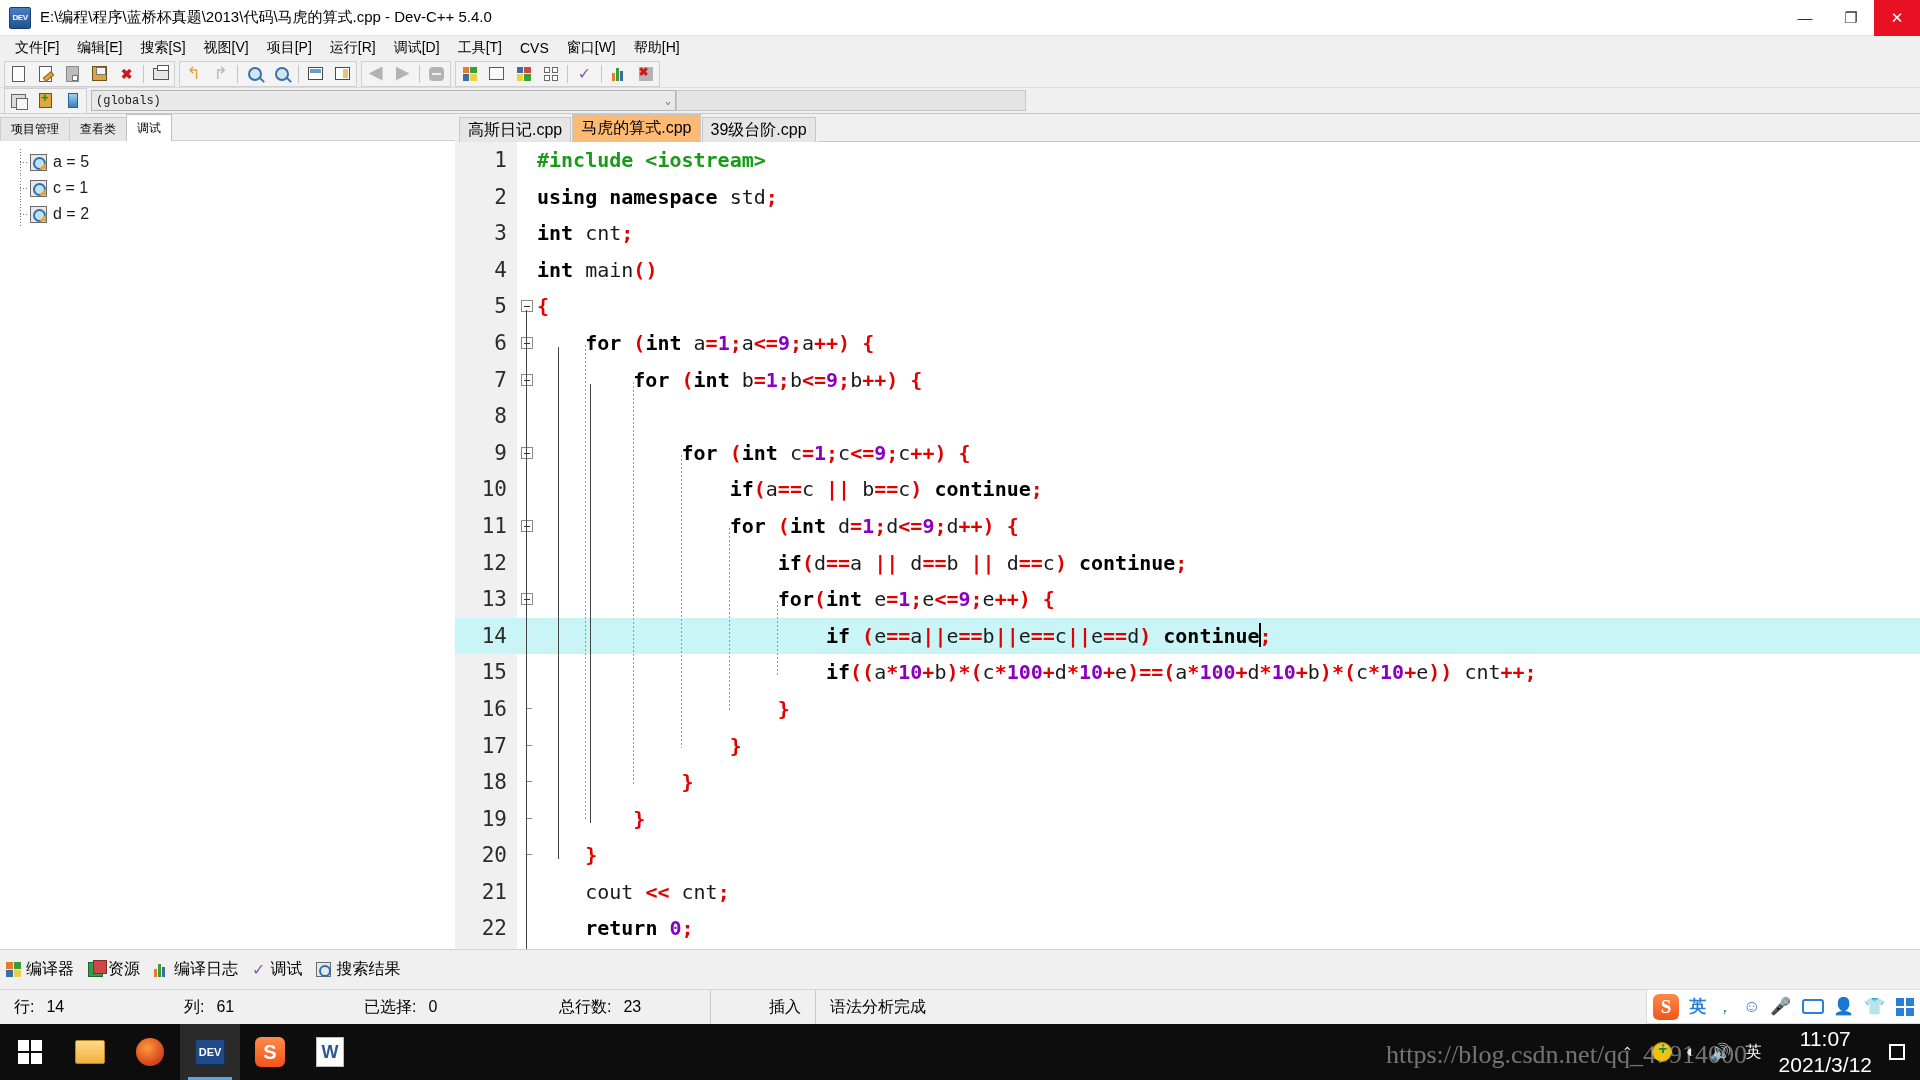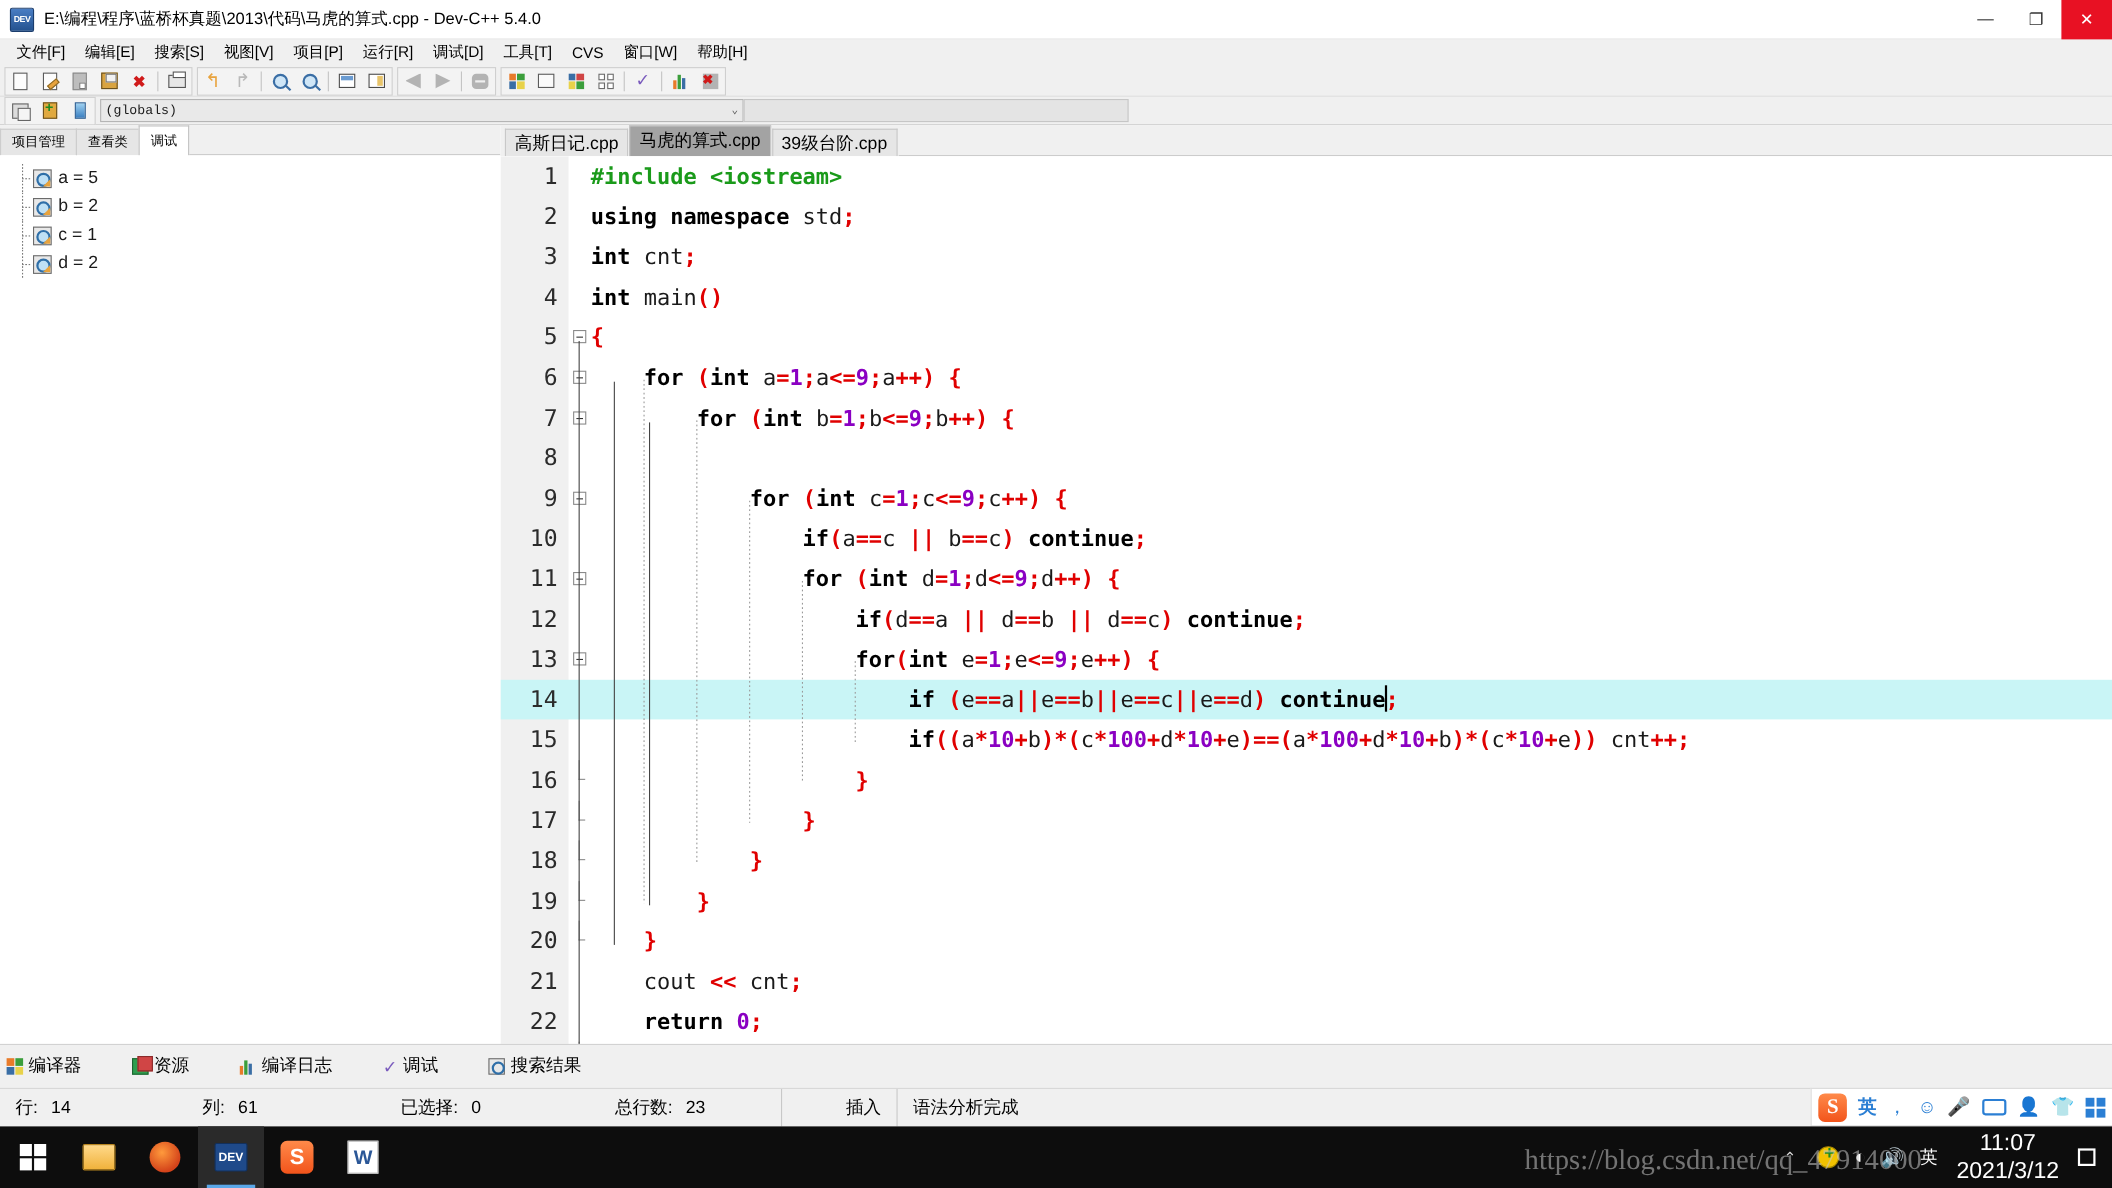--- a/index.html
+++ b/index.html
@@ -176,21 +176,21 @@
     position: absolute; left: 455px; top: 114px; right: 0; bottom: 131px;
     background: #fff;
   }
   .etabs { display: flex; height: 28px; background: #f0f0f0; align-items: flex-end; padding-left: 4px;}
   .etab {
     height: 25px; padding: 0 8px; font-size: 16px; color: #000;
     display: flex; align-items: center;
     background: #e6e6e6; border: 1px solid #c8c8c8; border-bottom: none;
     margin-right: 1px;
   }
-  .etab.active { background: #a3a3a3; height: 28px; }
+  .etab.active { background: #fdba74; height: 28px; }
   .etabs-fill { flex: 1; height: 25px; border-bottom: 1px solid #c8c8c8; }
   .codearea {
     position: relative; background: #ffffff;
     height: calc(100% - 28px);
     overflow: hidden;
     font-family: "DejaVu Sans Mono", "Liberation Mono", monospace;
     font-size: 20px;
     line-height: 36.6px;
   }
   .gutter {
@@ -232,21 +232,20 @@
   .t-pun { color: #e00000; font-weight: bold; }
   .t-num { color: #8a00c2; font-weight: bold; }
   .t-id  { color: #1a1a1a; }
   .caretbar { display:inline-block; width:2px; height:24px; background:#000; vertical-align:-4px; margin:0 -1px;}
 
   
   .bottombar {
     position: absolute; left: 0; bottom: 91px; width: 1920px; height: 40px;
     background: #f0f0f0; display: flex; align-items: center; padding-left: 6px;
     border-top: 1px solid #d2d2d2;
-    gap: 32px;
   }
   .bb-item { display: flex; align-items: center; margin-right: 14px; font-size: 16px; color:#000; }
   .bb-item .ic { margin-right: 5px; display:flex; align-items:center; }
   .bq { width:15px;height:15px;display:grid;grid-template-columns:1fr 1fr;grid-template-rows:1fr 1fr;gap:1px;}
   .bq i { display:block; }
   .bres { width:15px;height:15px;background:#2f9e4f;border:1px solid #1d6431;position:relative;}
   .bres::after{content:"";position:absolute;left:4px;top:-3px;width:12px;height:12px;background:#d04545;border:1px solid #8a2a2a;}
   .bbars { width:15px;height:14px;display:flex;align-items:flex-end;gap:1px;}
   .bbars i{width:3px;}
   .bchk { color:#7a5bbd; font-size:16px; }
@@ -473,24 +472,20 @@
     <div class="ltabs">
       <div class="ltab">项目管理</div>
       <div class="ltab">查看类</div>
       <div class="ltab active">调试</div>
       <div class="ltabs-fill"></div>
     </div>
     <div class="ltree">
       <div class="tnode">
         <span class="tn-icon"></span>
         <span class="tn-label">a = 5</span>
-      </div>
-      <div class="tnode">
-        <span class="tn-icon"></span>
-        <span class="tn-label">b = 2</span>
       </div>
       <div class="tnode">
         <span class="tn-icon"></span>
         <span class="tn-label">c = 1</span>
       </div>
       <div class="tnode">
         <span class="tn-icon"></span>
         <span class="tn-label">d = 2</span>
       </div>
     </div>

